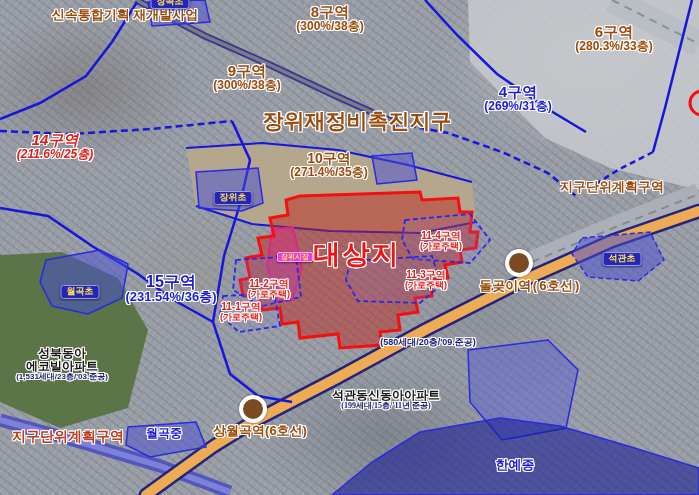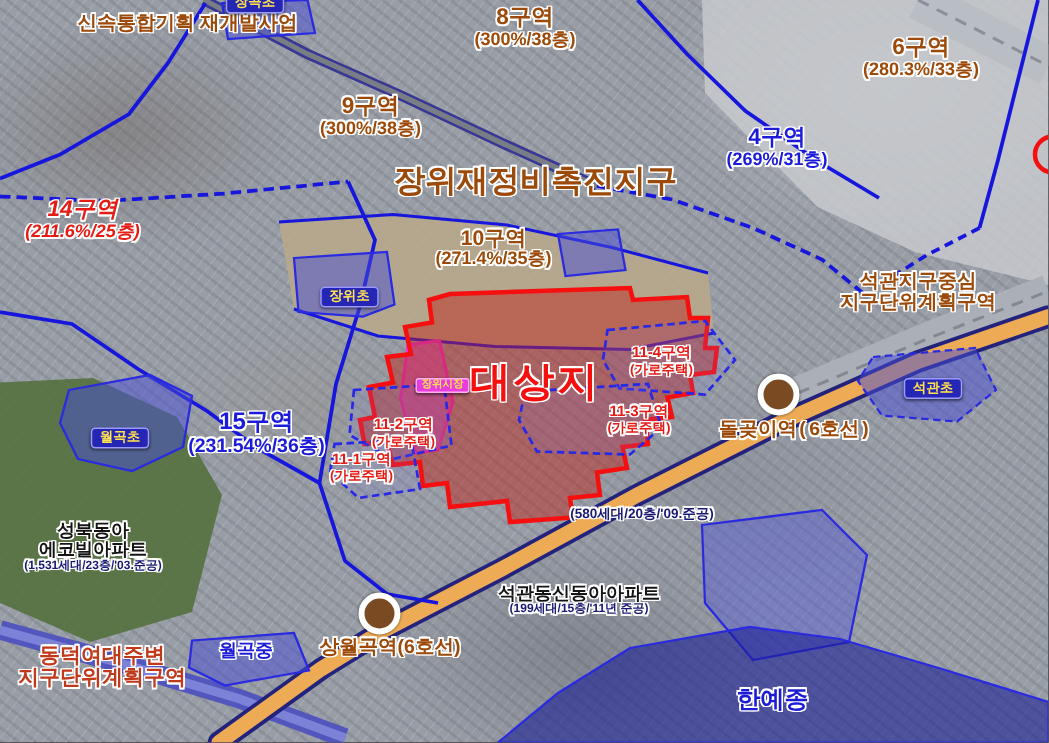--- a/index.html
+++ b/index.html
@@ -97,21 +97,21 @@
       <polygon points="223,296 274,293 280,326 239,332 220,315"></polygon>
     </g>
 
     <circle cx="702" cy="103" r="12" fill="none" stroke="#f50f0f" stroke-width="3"></circle>
   </svg>
 
   <div id="labels">
       <div class="map-label c-brown outlined" style="left: 125px; top: 8px;">
         <span class="ln" style="font-size: 13px;">신속통합기획 재개발사업</span>
       </div>
-      <div class="map-label c-brown outlined" style="left: 330px; top: 4px; margin-left: 20px;">
+      <div class="map-label c-brown outlined" style="left: 330px; top: 4px;">
         <span class="ln" style="font-size: 15px;">8구역</span>
         <span class="ln" style="font-size: 12px;">(300%/38층)</span>
       </div>
       <div class="map-label c-brown outlined" style="left: 247px; top: 63px;">
         <span class="ln" style="font-size: 15px;">9구역</span>
         <span class="ln" style="font-size: 12px;">(300%/38층)</span>
       </div>
       <div class="map-label c-brown outlined" style="left: 614px; top: 24px;">
         <span class="ln" style="font-size: 15px;">6구역</span>
         <span class="ln" style="font-size: 12px;">(280.3%/33층)</span>
@@ -125,21 +125,20 @@
       </div>
       <div class="map-label c-brown outlined" style="left: 329px; top: 151px;">
         <span class="ln" style="font-size: 14px;">10구역</span>
         <span class="ln" style="font-size: 12px;">(271.4%/35층)</span>
       </div>
       <div class="map-label c-red outlined" style="left: 55px; top: 132px; font-style: italic;">
         <span class="ln" style="font-size: 15px;">14구역</span>
         <span class="ln" style="font-size: 12px;">(211.6%/25층)</span>
       </div>
       <div class="map-label c-brown outlined" style="left: 612px; top: 180px;">
-        <span class="ln" style="font-size: 13px;">석관지구중심</span>
         <span class="ln" style="font-size: 13px;">지구단위계획구역</span>
       </div>
       <div class="map-label c-target outlined" style="left: 357px; top: 240px;">
         <span class="ln" style="font-size: 27px;">대상지</span>
       </div>
       <div class="map-label c-red outlined" style="left: 441px; top: 231px;">
         <span class="ln" style="font-size: 10px;">11-4구역</span>
         <span class="ln" style="font-size: 9px;">(가로주택)</span>
       </div>
       <div class="map-label c-red outlined" style="left: 426px; top: 270px;">
@@ -161,37 +160,36 @@
       <div class="map-label c-black outlined" style="left: 62px; top: 347px;">
         <span class="ln" style="font-size: 12px;">성북동아</span>
         <span class="ln" style="font-size: 12px;">에코빌아파트</span>
         <span class="ln c-navy" style="font-size: 8px;">(1,531세대/23층/'03.준공)</span>
       </div>
       <div class="map-label c-black outlined" style="left: 428px; top: 338px;">
         <span class="ln c-navy" style="font-size: 9px;">(580세대/20층/'09.준공)</span>
       </div>
       <div class="map-label c-black outlined" style="left: 386px; top: 389px;">
         <span class="ln" style="font-size: 12px;">석관동신동아아파트</span>
-        <span class="ln c-navy" style="font-size: 8px;">(199세대/15층/'11년 준공)</span>
+        <span class="ln c-navy" style="font-size: 8px; font-family: Liberation Serif, serif;">(199세대/15층/'11년 준공)</span>
       </div>
       <div class="map-label c-brown outlined" style="left: 530px; top: 280px; font-family: Liberation Mono, monospace;">
         <span class="ln" style="font-size: 13px;">돌곶이역(6호선)</span>
       </div>
       <div class="map-label c-brown outlined" style="left: 260px; top: 424px;">
         <span class="ln" style="font-size: 13px;">상월곡역(6호선)</span>
       </div>
       <div class="map-label c-redbrown outlined" style="left: 68px; top: 429px;">
-        <span class="ln" style="font-size: 14px;">동덕여대주변</span>
         <span class="ln" style="font-size: 14px;">지구단위계획구역</span>
       </div>
       <div class="map-label c-blue outlined" style="left: 164px; top: 427px;">
         <span class="ln" style="font-size: 12px;">월곡중</span>
       </div>
       <div class="map-label c-blue outlined" style="left: 515px; top: 458px;">
-        <span class="ln" style="font-size: 16px;">한예종</span>
+        <span class="ln" style="font-size: 13px;">한예종</span>
       </div>
       <div class="map-label schoolbox" style="left: 170px; top: -5px;">
         <span class="ln" style="font-size: 9px;">장곡초</span>
       </div>
       <div class="map-label schoolbox" style="left: 233px; top: 191px;">
         <span class="ln" style="font-size: 9px;">장위초</span>
       </div>
       <div class="map-label schoolbox" style="left: 80px; top: 285px;">
         <span class="ln" style="font-size: 9px;">월곡초</span>
       </div>

